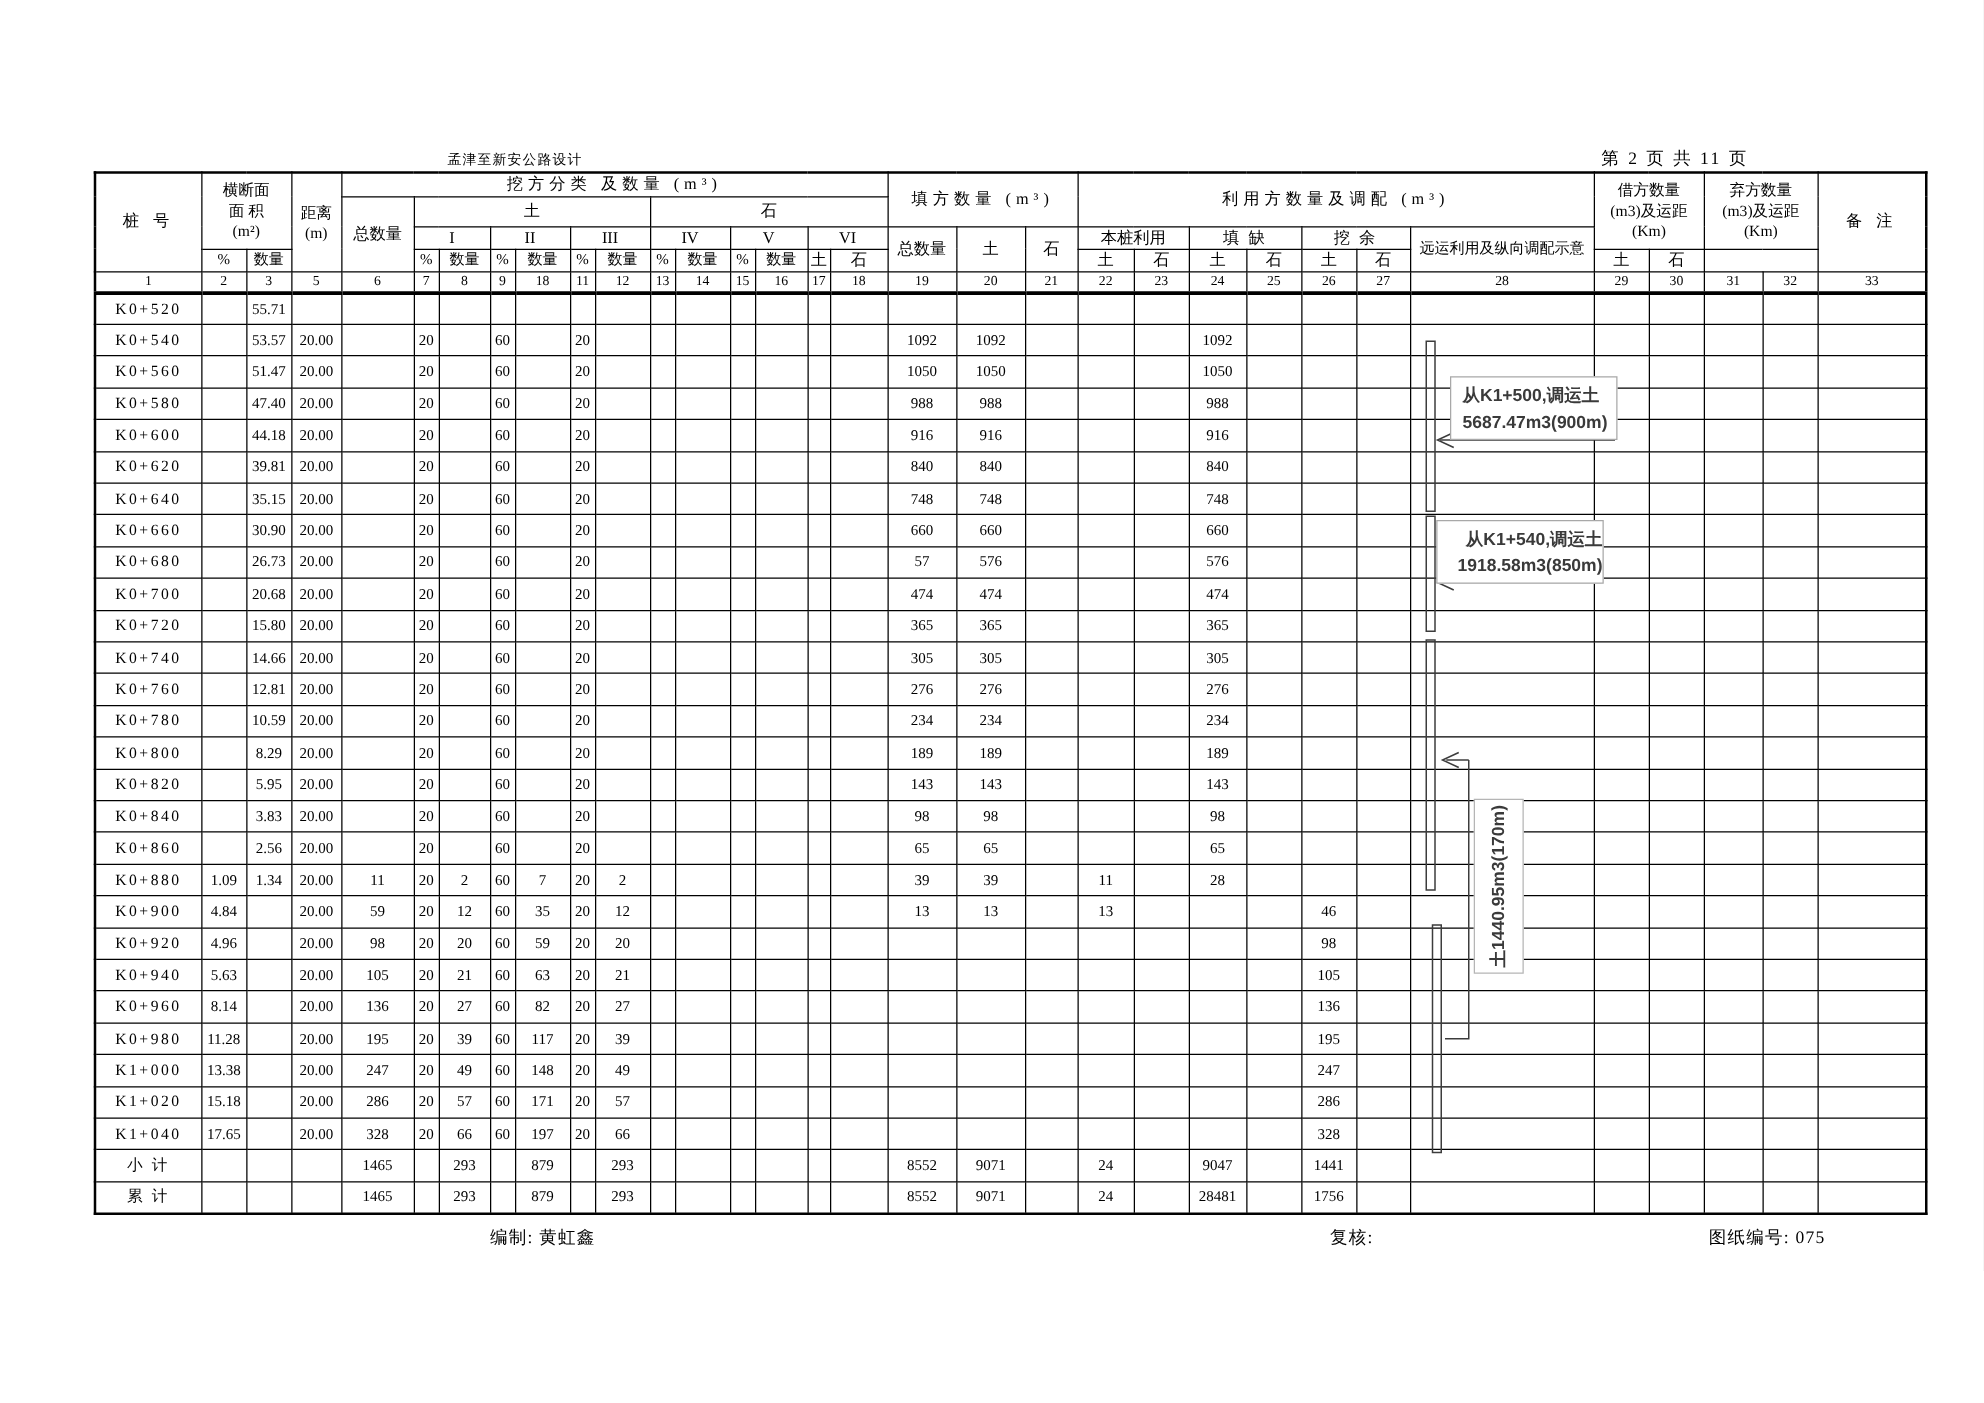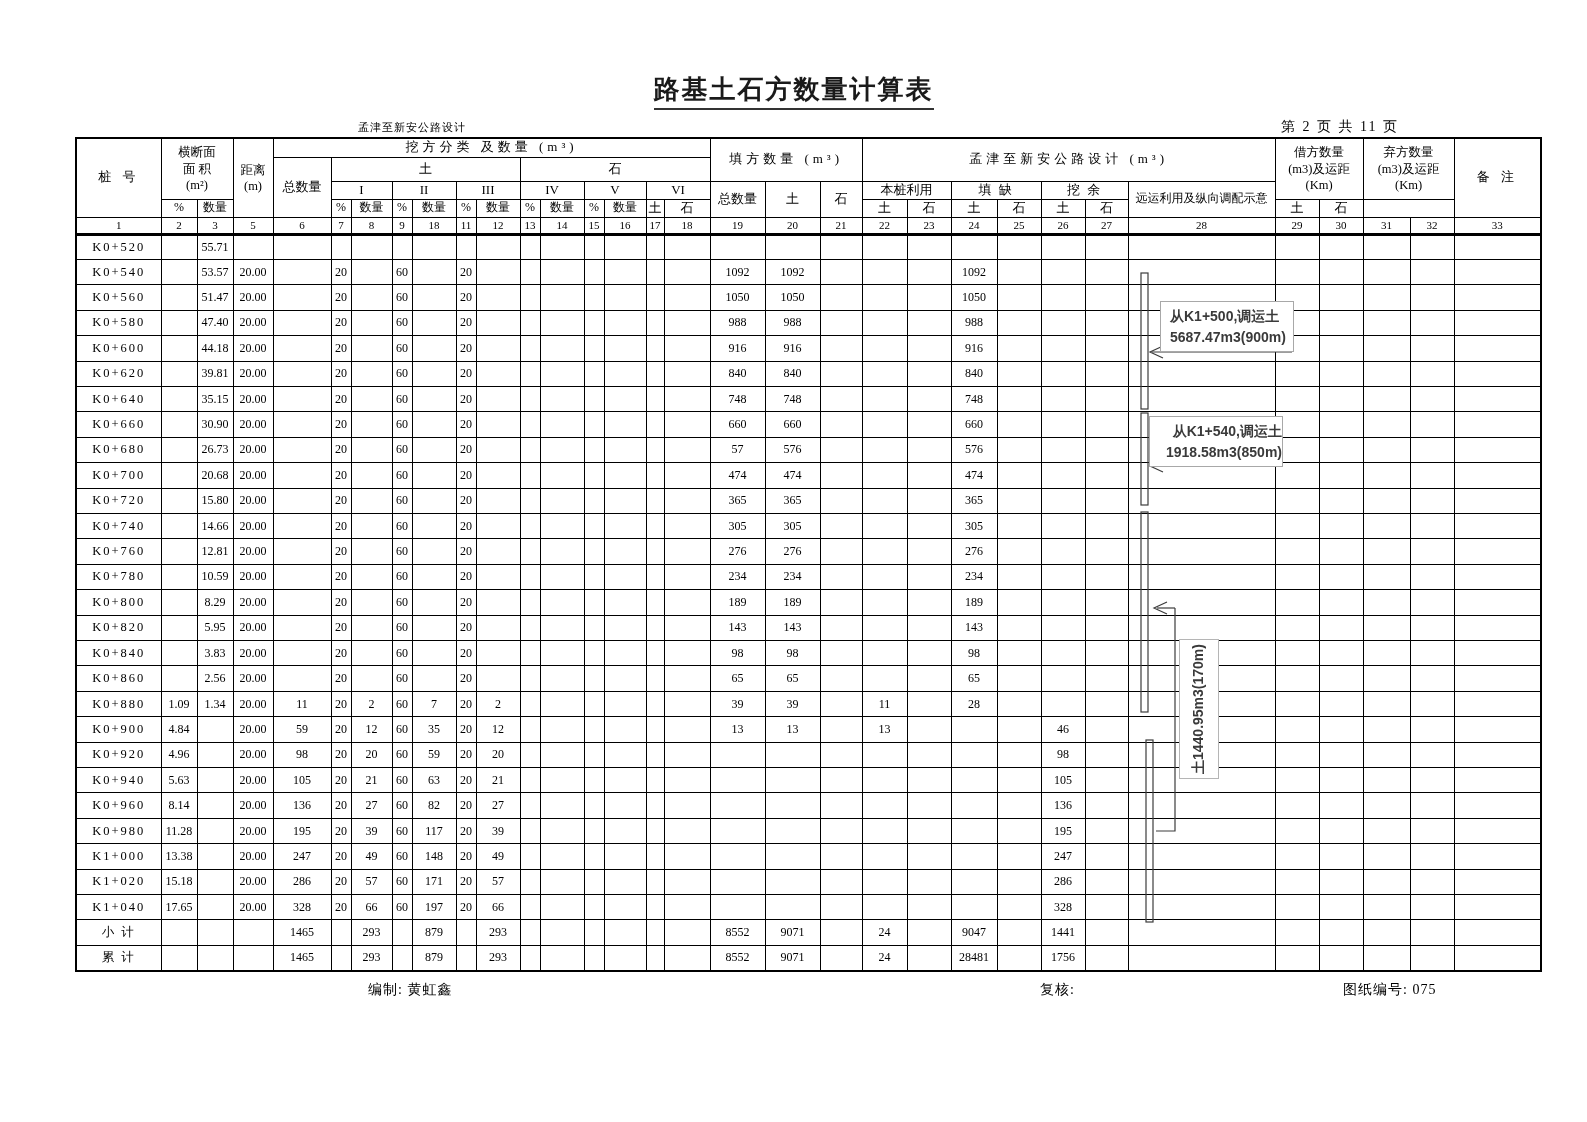--- a/index.html
+++ b/index.html
@@ -50,33 +50,30 @@
   .note2 { left:1149px; top:416px;text-align:right; }
   .note-v {
     position:absolute; left:1179px; top:639px; width:40px; height:140px;
     border:1px solid #b5b5b5; background:#fff; z-index:5;
   }
   .note-v span {
     position:absolute; left:50%; top:50%;
     transform:translate(-50%,-50%) rotate(-90deg); white-space:nowrap;
     font-family:"Liberation Sans", sans-serif; font-size:14px; font-weight:600; color:#3a3a3a;
   }
-  .footer { position:absolute; font-size:14px; letter-spacing:1px; }
+  .footer { position:absolute; font-size:14px; letter-spacing:1px;margin-left:24px; }
   .f1 { left:368px;  top:981px; }
   .f2 { left:1040px; top:981px; }
   .f3 { left:1343px; top:981px; }
 </style>
 </head>
 <body>
 
 <div class="page">
 
-  <div class="doc-title">
-    <span>路基土石方数量计算表</span>
-  </div>
   <div class="project">孟津至新安公路设计</div>
   <div class="pageinfo">第 2 页    共 11 页</div>
 
   <table class="main">
     <colgroup>
       <col style="width:85px">
         <col style="width:36px">
         <col style="width:36px">
         <col style="width:40px">
       <col style="width:58px">
@@ -115,21 +112,21 @@
           <span>横断面</span>
           <span>面  积</span>
           <span>(m²)</span>
         </th>
         <th rowspan="4" class="stack">
           <span>距离</span>
           <span>(m)</span>
         </th>
         <th colspan="13" class="lsp">挖方分类 及数量 (m³)</th>
         <th colspan="3" rowspan="2" class="lsp">填方数量 (m³)</th>
-        <th colspan="7" rowspan="2" class="lsp">孟津至新安公路设计 (m³)</th>
+        <th colspan="7" rowspan="2" class="lsp">利用方数量及调配 (m³)</th>
         <th colspan="2" rowspan="3" class="stack">
           <span>借方数量</span>
           <span>(m3)及运距</span>
           <span>(Km)</span>
         </th>
         <th colspan="2" rowspan="3" class="stack">
           <span>弃方数量</span>
           <span>(m3)及运距</span>
           <span>(Km)</span>
         </th>

